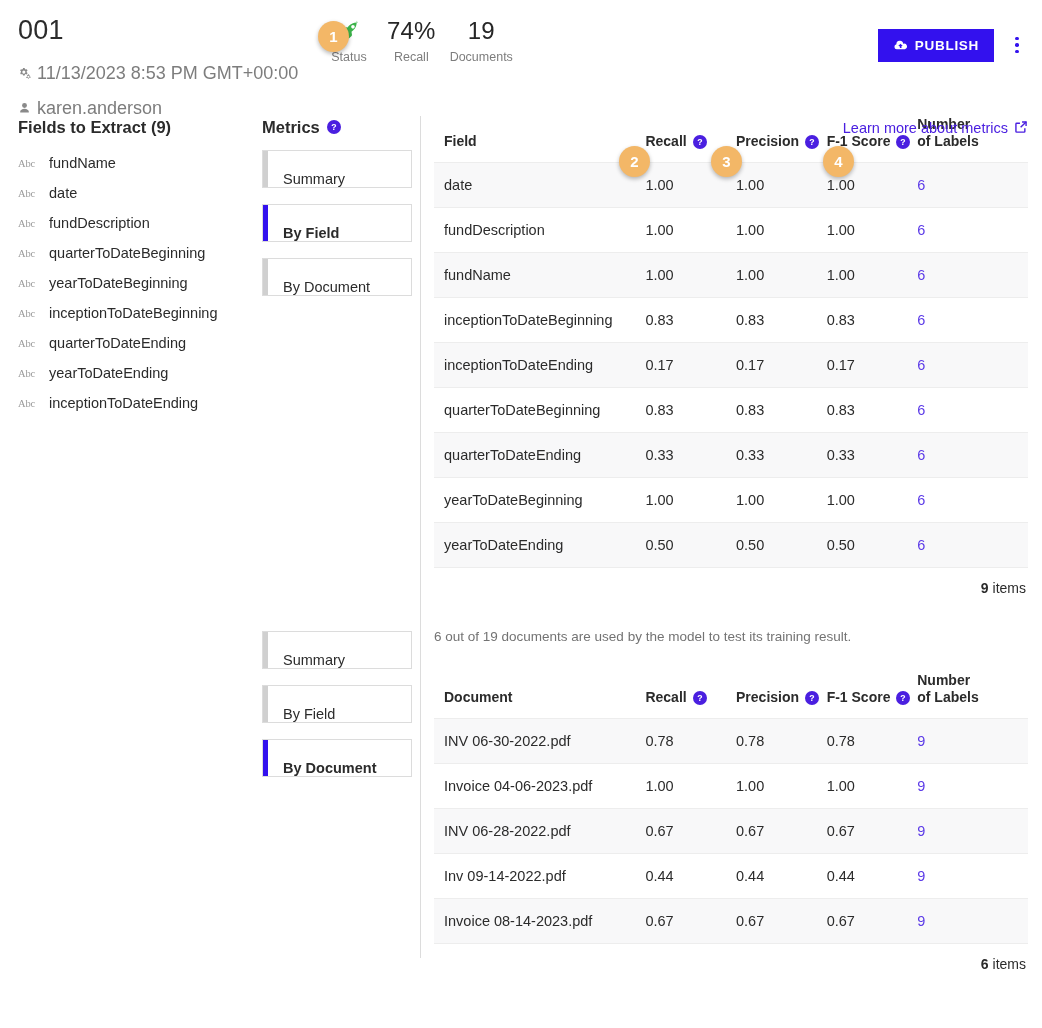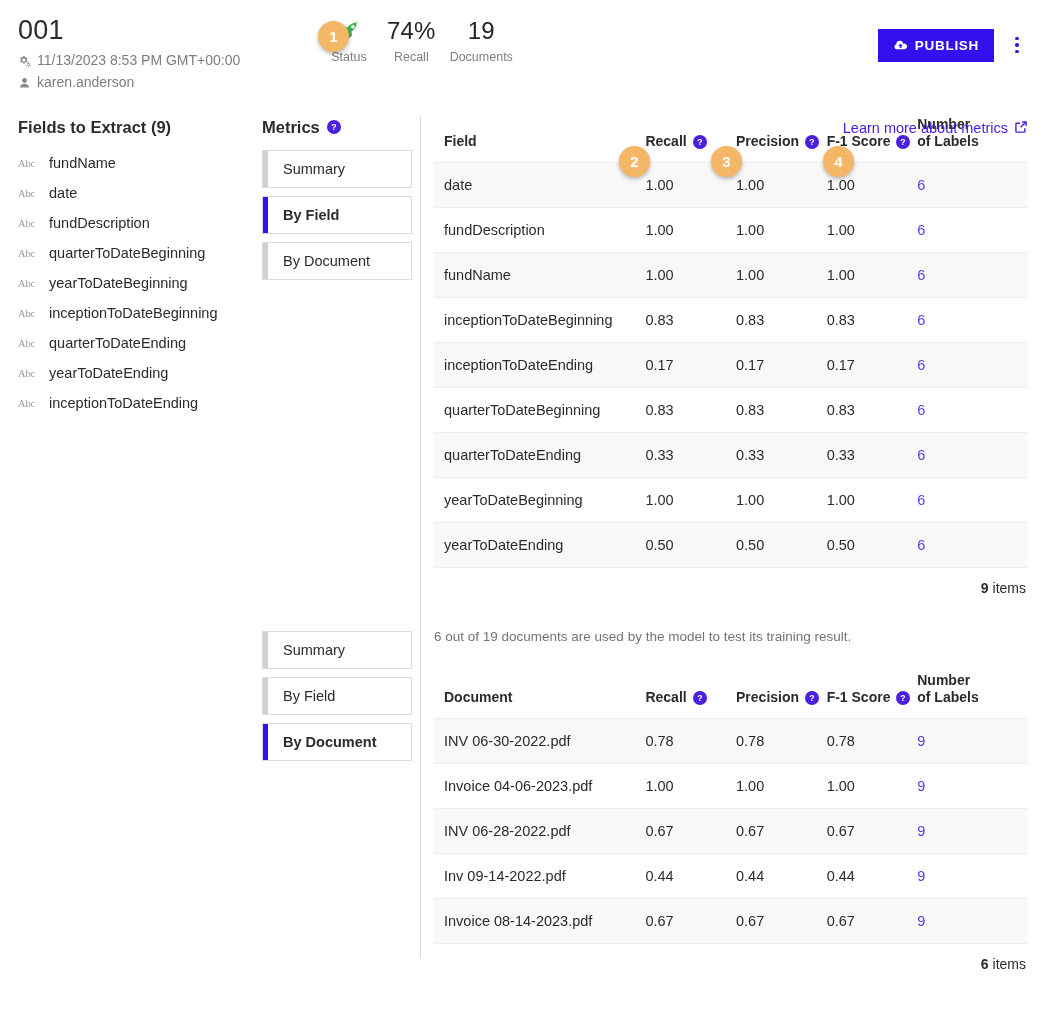--- a/index.html
+++ b/index.html
@@ -15,22 +15,22 @@
 
   
   .header { position: relative; height: 92px; }
 
   .title-block { position: absolute; left: 18px; top: 14px; }
   .doc-title {
     font-size: 27px; font-weight: 400; color: #2b2b2b;
     letter-spacing: .2px; line-height: 32px;
   }
   .meta-row {
-    display: flex; align-items: flex-end; gap: 6px;
-    font-size: 14px; color: #7d7d7d; margin-top: 6px; line-height: 16px;
+    display: flex; align-items: center; gap: 6px;
+    font-size: 18px; color: #7d7d7d; margin-top: 19px; line-height: 16px;
   }
   .meta-icon { width: 13px; height: 13px; display: inline-block; flex: 0 0 13px; }
   .meta-icon svg { display: block; width: 13px; height: 13px; fill: #8a8a8a; }
 
   .stats { position: absolute; left: 318px; top: 14px; display: flex; align-items: flex-start; gap: 0; }
   .stat { text-align: center; min-width: 62px; padding: 0 7px; position: relative; }
   .stat-value { font-size: 24px; font-weight: 400; color: #262626; line-height: 34px; letter-spacing: .2px; text-align: center; }
   .stat-label { font-size: 12.5px; color: #7d7d7d; line-height: 16px; margin-top: 1px; }
   .stat-icon { height: 34px; display: flex; align-items: center; justify-content: center; }
   .rocket svg { width: 23px; height: 23px; display: block; }
@@ -92,22 +92,22 @@
   .field-name { font-size: 14.5px; color: #2b2b2b; }
 
   
   .metrics-col { position: absolute; left: 262px; top: 0; width: 150px; }
   .metrics-title-row { display: flex; align-items: center; gap: 7px; margin-bottom: 12px; }
   .metrics-title { font-size: 16.5px; font-weight: 700; color: #2b2b2b; line-height: 22px; }
   .q-ico { width: 14px; height: 14px; display: block; }
 
   .tab {
     position: relative; height: 38px; border: 1px solid #dcdcdc; background: #fff;
-    display: flex; align-items: center; padding-left: 20px;
-    font-size: 14.5px; color: #2b2b2b; cursor: pointer; margin-bottom: 8px;
+    display: flex; align-items: flex-end; padding-left: 20px;
+    font-size: 14.5px; color: #2b2b2b; cursor: pointer; margin-bottom: 16px;
   }
   .tab::before {
     content: ""; position: absolute; left: 0; top: 0; bottom: 0; width: 5px; background: #d0d0d0;
   }
   .tab.active { font-weight: 700; }
   .tab.active::before { background: #3311ee; }
 
   .tabgroup-2 { position: absolute; left: 262px; top: 515px; width: 150px; }
 
   

